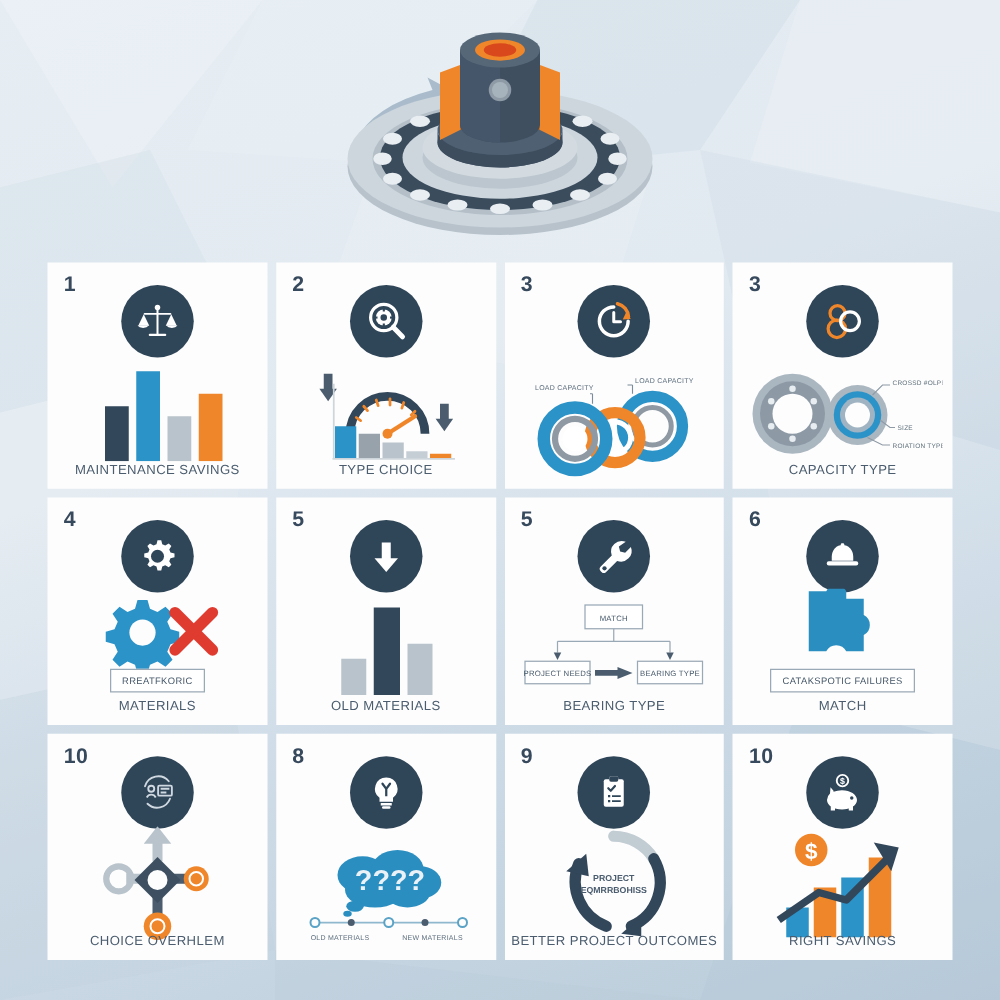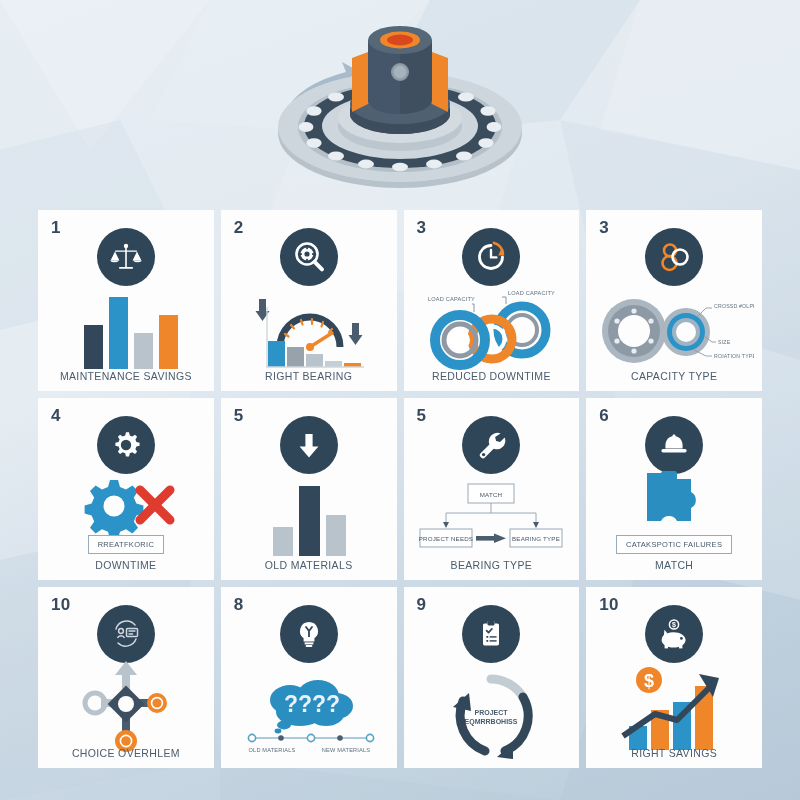--- a/index.html
+++ b/index.html
@@ -233,21 +233,21 @@
 
           <line x1="21" y1="18" x2="21" y2="78" stroke="#cfd6db" stroke-width="1.4"></line>
           <rect x="22" y="52" width="17" height="26" fill="#2b93c8"></rect>
           <rect x="41" y="58" width="17" height="20" fill="#98a2aa"></rect>
           <rect x="60" y="65" width="17" height="13" fill="#b9c3cb"></rect>
           <rect x="79" y="72" width="17" height="6" fill="#c6ced5"></rect>
           <rect x="98" y="74" width="17" height="4" fill="#f0862a"></rect>
           <line x1="20" y1="78" x2="118" y2="78" stroke="#cfd6db" stroke-width="1.4"></line>
         </svg>
       </div>
-      <div class="card-label big">RIGHT BEARING</div>
+      <div class="card-label big">TYPE CHOICE</div>
     </div>
 
     <div class="card">
       <div class="card-num">3</div>
       <div class="icon-circle">
         <svg width="34" height="34" viewBox="0 0 34 34" fill="none">
           <path d="M17 5.5 A11.5 11.5 0 1 0 28.5 17" stroke="#fff" stroke-width="2.8" fill="none" stroke-linecap="round"></path>
           <path d="M20 3 A11.5 11.5 0 0 1 28.8 13.5" stroke="#f0862a" stroke-width="2.8" fill="none" stroke-linecap="round"></path>
           <path d="M27 9.6 L30.6 15.2 L24.2 15.6 Z" fill="#f0862a"></path>
           <path d="M17 10 v7.4 h5.4" stroke="#fff" stroke-width="2.4" stroke-linecap="round" stroke-linejoin="round"></path>
@@ -264,21 +264,20 @@
           <circle cx="106" cy="46" r="15" fill="none" stroke="#8e99a3" stroke-width="4"></circle>
 
           <circle cx="76" cy="55" r="20" fill="none" stroke="#f0862a" stroke-width="9"></circle>
           <circle cx="76" cy="55" r="12.5" fill="none" stroke="#fff" stroke-width="4"></circle>
 
           <circle cx="44" cy="56" r="25" fill="none" stroke="#2b93c8" stroke-width="10"></circle>
           <circle cx="44" cy="56" r="16" fill="none" stroke="#8e99a3" stroke-width="5"></circle>
           <circle cx="44" cy="56" r="10" fill="#fff"></circle>
         </svg>
       </div>
-      <div class="card-label big">REDUCED DOWNTIME</div>
     </div>
 
     <div class="card">
       <div class="card-num">3</div>
       <div class="icon-circle">
         <svg width="34" height="34" viewBox="0 0 34 34" fill="none">
           <circle cx="13" cy="10.5" r="6" stroke="#f0862a" stroke-width="2.6"></circle>
           <circle cx="12.5" cy="23" r="7" stroke="#f0862a" stroke-width="2.6"></circle>
           <circle cx="23" cy="17" r="7.5" stroke="#fff" stroke-width="2.6"></circle>
         </svg>
@@ -326,21 +325,21 @@
         <svg width="104" height="64" viewBox="0 0 104 64">
           <path fill="#2b93c8" d="M36 6 l8 0 2 7 6 2.6 6.4-4.2 5.6 5.6 -4.2 6.4 2.6 6 7 2 0 8 -7 2 -2.6 6 4.2 6.4 -5.6 5.6 -6.4-4.2 -6 2.6 -2 7 -8 0 -2-7 -6-2.6 -6.4 4.2 -5.6-5.6 4.2-6.4 -2.6-6 -7-2 0-8 7-2 2.6-6 -4.2-6.4 5.6-5.6 6.4 4.2 6-2.6 Z"></path>
           <circle cx="40" cy="32" r="10.5" fill="#fdfdfd"></circle>
           <g stroke="#e03b2f" stroke-width="9" stroke-linecap="round">
             <line x1="66" y1="16" x2="96" y2="46"></line>
             <line x1="96" y1="16" x2="66" y2="46"></line>
           </g>
         </svg>
       </div>
       <div class="boxed">RREATFKORIC</div>
-      <div class="card-label big">DOWNTIME</div>
+      <div class="card-label big">MATERIALS</div>
     </div>
 
     <div class="card">
       <div class="card-num">5</div>
       <div class="icon-circle">
         <svg width="32" height="32" viewBox="0 0 32 32" fill="#fff">
           <rect x="12.4" y="5" width="7.2" height="14"></rect>
           <path d="M6.6 17.5 h18.8 L16 28.5 Z"></path>
         </svg>
       </div>
@@ -490,20 +489,21 @@
         <svg width="104" height="92" viewBox="0 0 104 92">
           <path d="M52 8 A38 38 0 0 1 84 26" stroke="#c2ccd3" stroke-width="9" fill="none" stroke-linecap="round"></path>
           <path d="M84 26 A38 38 0 0 1 66 80" stroke="#33475a" stroke-width="9" fill="none" stroke-linecap="round"></path>
           <path d="M58 86 L74 72 L74 88 Z" fill="#33475a"></path>
           <path d="M46 80 A38 38 0 0 1 24 30" stroke="#33475a" stroke-width="9" fill="none" stroke-linecap="round"></path>
           <path d="M14 36 L30 22 L32 40 Z" fill="#33475a"></path>
           <text x="52" y="44" text-anchor="middle" font-size="7" font-weight="bold" fill="#4a5c6e">PROJECT</text>
           <text x="52" y="53" text-anchor="middle" font-size="7" font-weight="bold" fill="#4a5c6e">EQMRRBOHISS</text>
         </svg>
       </div>
+      <div class="card-label big">BETTER PROJECT OUTCOMES</div>
     </div>
 
     <div class="card">
       <div class="card-num">10</div>
       <div class="icon-circle">
         <svg width="34" height="34" viewBox="0 0 34 34">
           <circle cx="17" cy="7.5" r="4.6" fill="none" stroke="#fff" stroke-width="1.5"></circle>
           <text x="17" y="10.2" text-anchor="middle" font-size="7" font-weight="bold" fill="#fff">$</text>
           <path fill="#fff" d="M9.8 15.6 L7.4 12.8 7 17.8 a8.6 7.4 0 0 0 -2.4 5.2 c0 4.4 5.4 7.6 12 7.6 s12-3.2 12-7.6 -5.4-7.8 -12-7.8 a19 19 0 0 0 -6.8 1.2 Z"></path>
           <rect x="7.6" y="27" width="3.4" height="4.4" fill="#fff"></rect>

